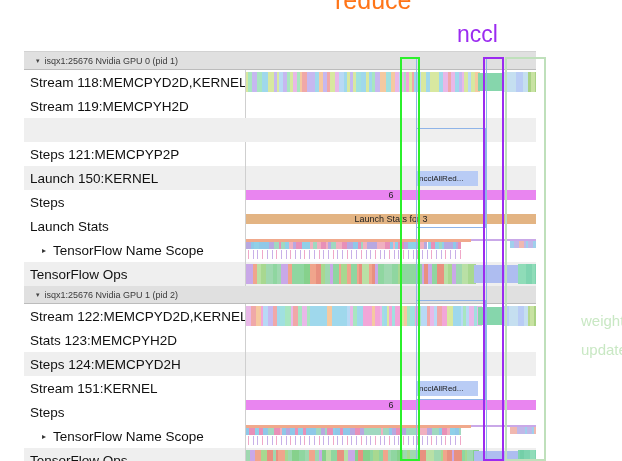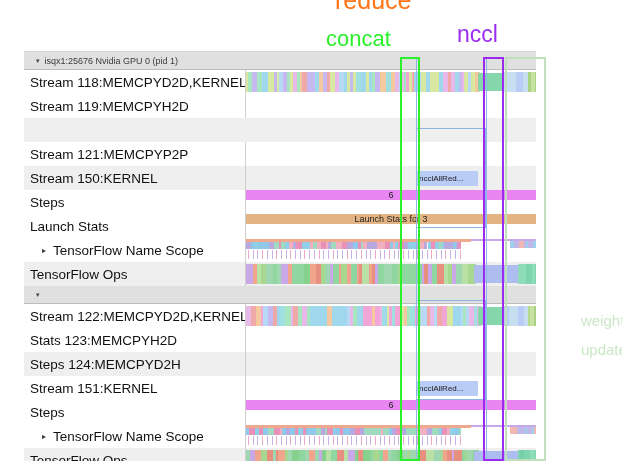--- a/index.html
+++ b/index.html
@@ -66,21 +66,20 @@
   .stripe{position:absolute;top:3px;bottom:3px;}
   .thin{position:absolute;top:8px;height:9px;}
   .tick{position:absolute;width:1px;}
 </style>
 </head>
 <body>
 
 <div id="root">
 
   <div class="anno" id="anno-orange">reduce</div>
-  <div class="anno" id="anno-concat">concat</div>
   <div class="anno" id="anno-split">nccl</div>
   <div class="anno" id="anno-nccl">nccl</div>
   <div class="anno" id="anno-weight">weight<br>update</div>
 
   <div id="panel">
     <div id="rows">
         <div class="grouphdr">
           <span class="tri">▾</span>
           <span>isqx1:25676 Nvidia GPU 0 (pid 1)</span>
         </div>
@@ -168,27 +167,27 @@
           <div class="lbl">
             <span>Stream 119:MEMCPYH2D</span>
           </div>
           <div class="trk"></div>
         </div>
         <div class="row alt">
           <div class="trk"></div>
         </div>
         <div class="row">
           <div class="lbl">
-            <span>Stream 121:MEMCPYP2P</span>
+            <span>Steps 121:MEMCPYP2P</span>
           </div>
           <div class="trk"></div>
         </div>
         <div class="row alt">
           <div class="lbl">
-            <span>Stream 150:KERNEL</span>
+            <span>Launch 150:KERNEL</span>
           </div>
           <div class="trk">
             <div class="nccltag" style="left: 170px;">ncclAllRed...</div>
           </div>
         </div>
         <div class="row">
           <div class="lbl">
             <span>Steps</span>
           </div>
           <div class="trk">
@@ -381,20 +380,21 @@
             <div class="stripe" style="left: 272px; width: 5.72841px; background: rgb(143, 220, 184); top: 2px; bottom: 2px;"></div>
             <div class="stripe" style="left: 277.728px; width: 2.05693px; background: rgb(143, 220, 184); top: 2px; bottom: 2px;"></div>
             <div class="stripe" style="left: 279.785px; width: 3.29795px; background: rgb(127, 212, 176); top: 2px; bottom: 2px;"></div>
             <div class="stripe" style="left: 283.083px; width: 2.82914px; background: rgb(127, 212, 176); top: 2px; bottom: 2px;"></div>
             <div class="stripe" style="left: 285.912px; width: 2.747px; background: rgb(143, 220, 184); top: 2px; bottom: 2px;"></div>
             <div class="stripe" style="left: 288.659px; width: 3.04549px; background: rgb(127, 212, 176); top: 2px; bottom: 2px;"></div>
           </div>
         </div>
         <div class="grouphdr">
           <span class="tri">▾</span>
+          <span>isqx1:25676 Nvidia GPU 1 (pid 2)</span>
         </div>
         <div class="row">
           <div class="lbl">
             <span>Stream 122:MEMCPYD2D,KERNEL,MI</span>
           </div>
           <div class="trk">
             <div class="stripe" style="left: 0px; width: 4.71367px; background: rgb(232, 184, 232); top: 2px; bottom: 2px;"></div>
             <div class="stripe" style="left: 4.71367px; width: 5.64391px; background: rgb(240, 168, 168); top: 2px; bottom: 2px;"></div>
             <div class="stripe" style="left: 10.3576px; width: 4.32423px; background: rgb(245, 201, 160); top: 2px; bottom: 2px;"></div>
             <div class="stripe" style="left: 14.6818px; width: 2.37354px; background: rgb(242, 166, 216); top: 2px; bottom: 2px;"></div>

